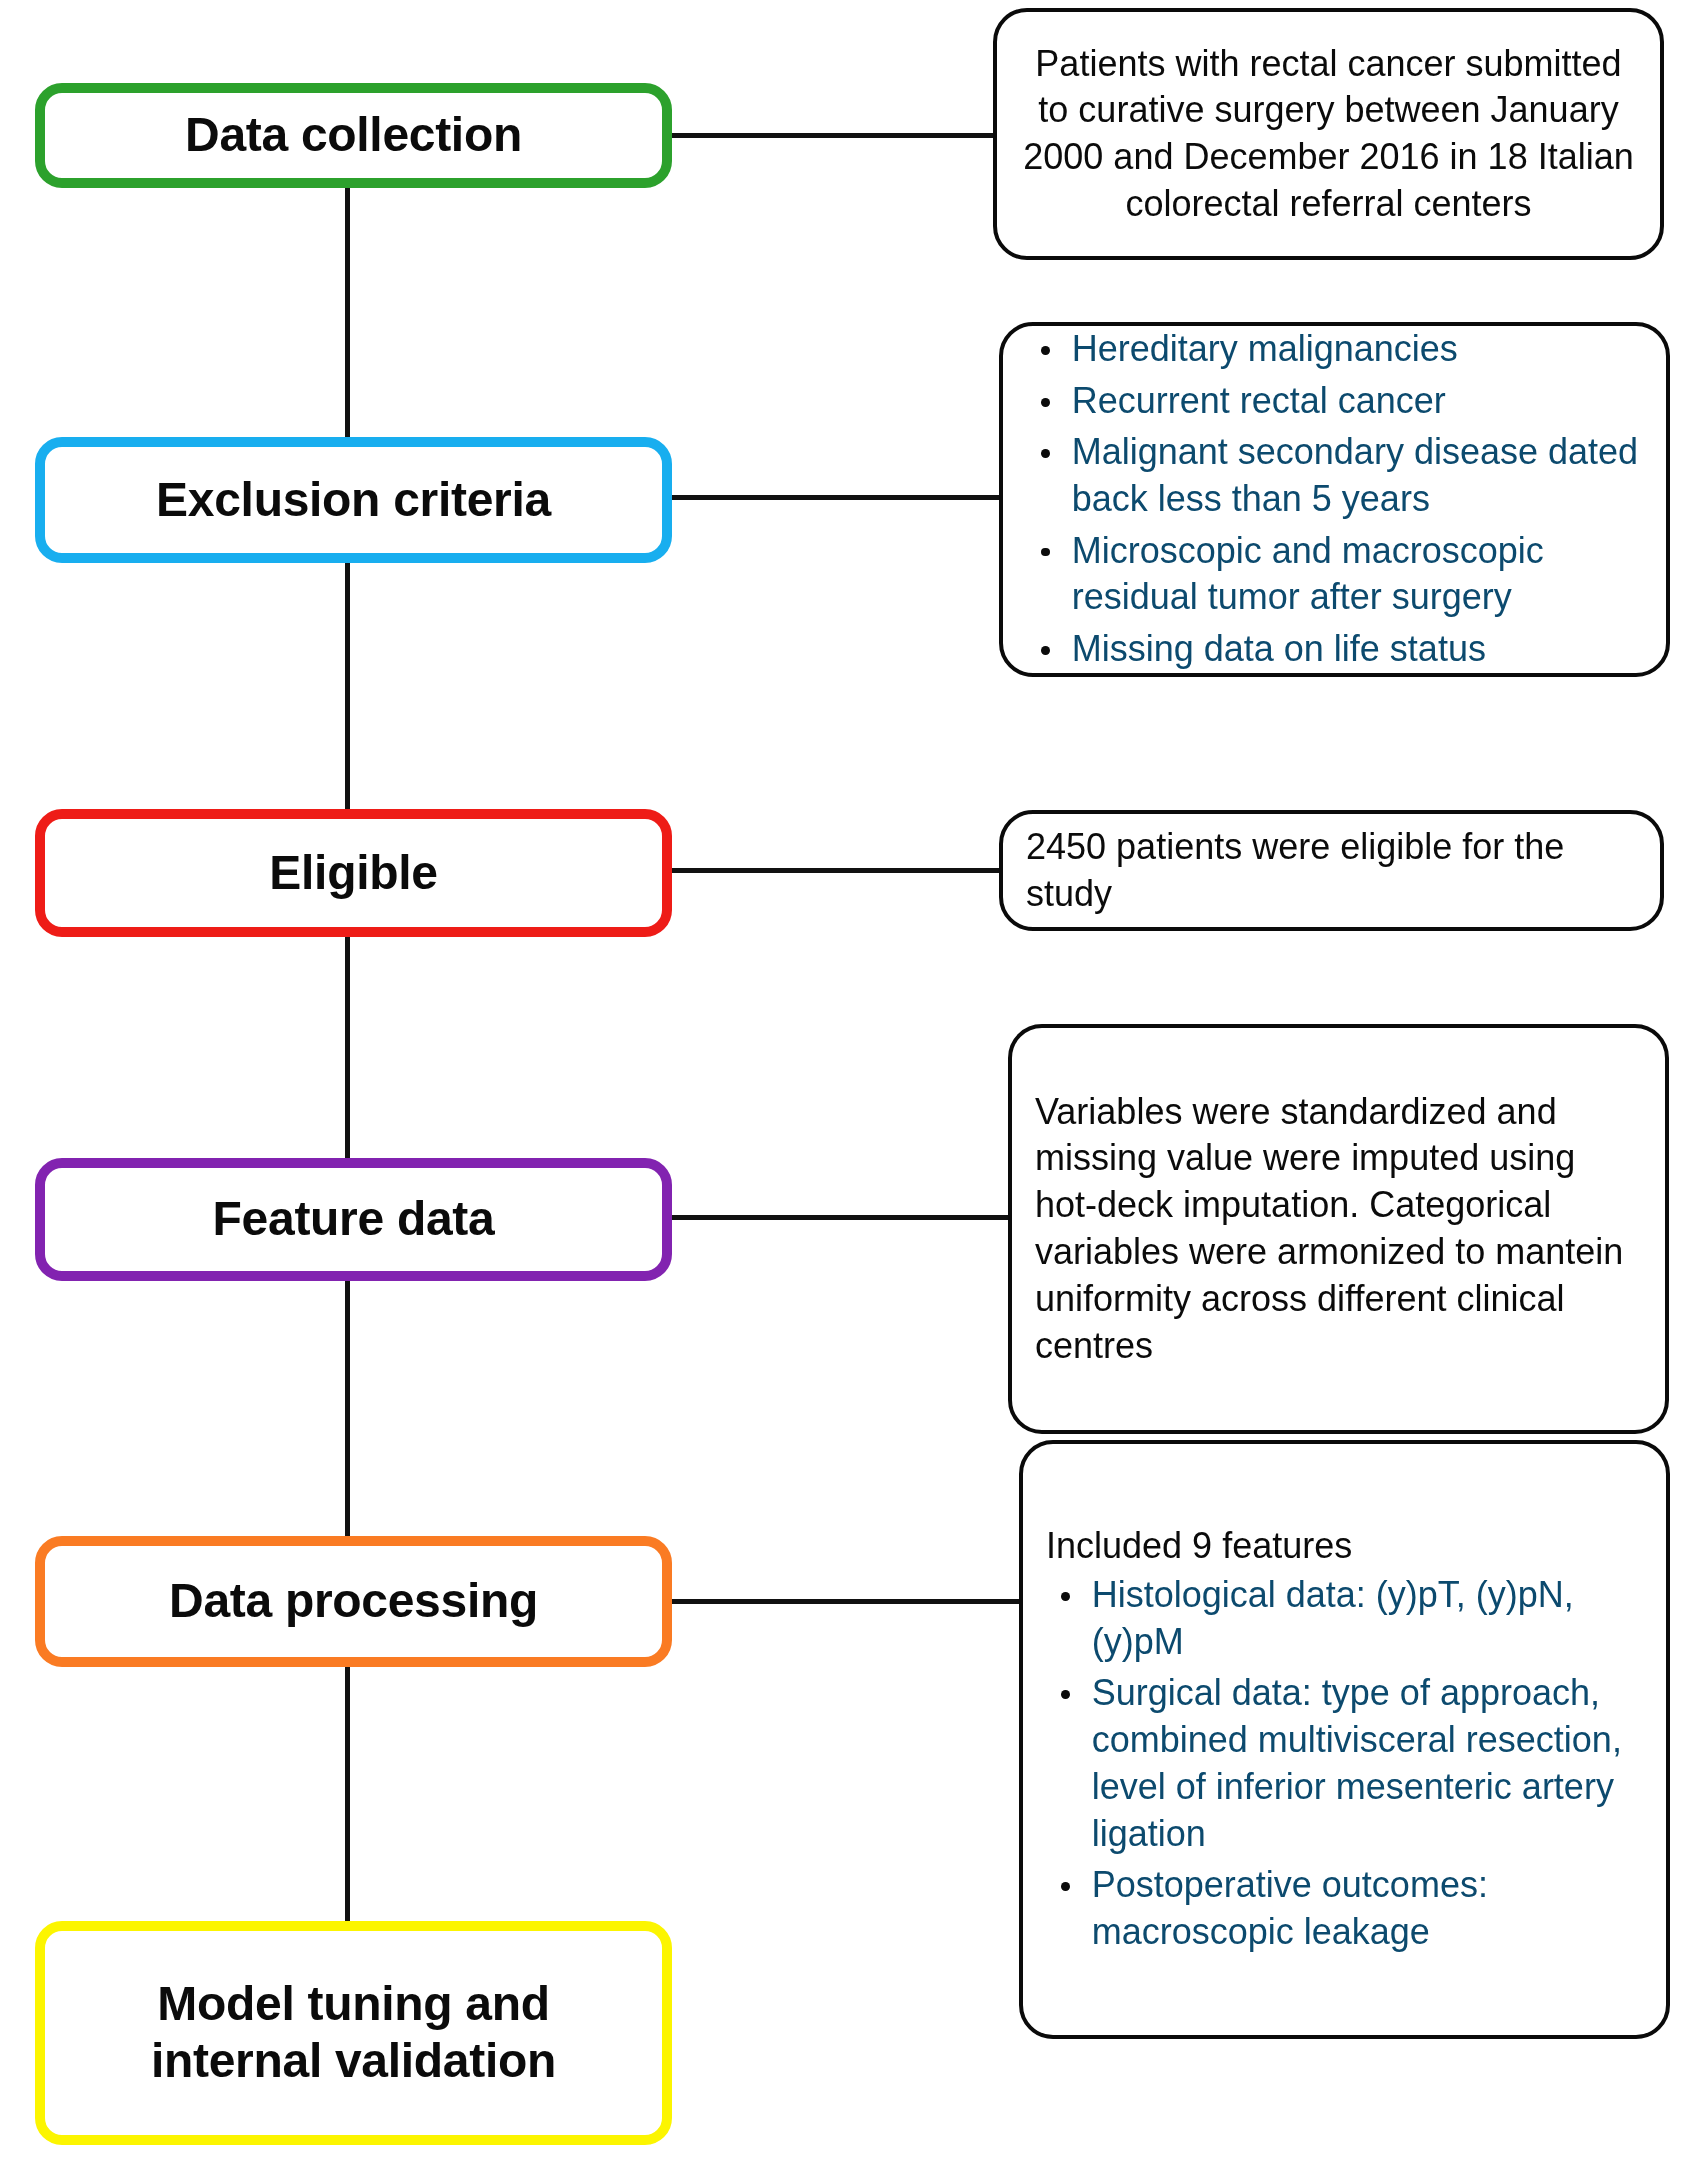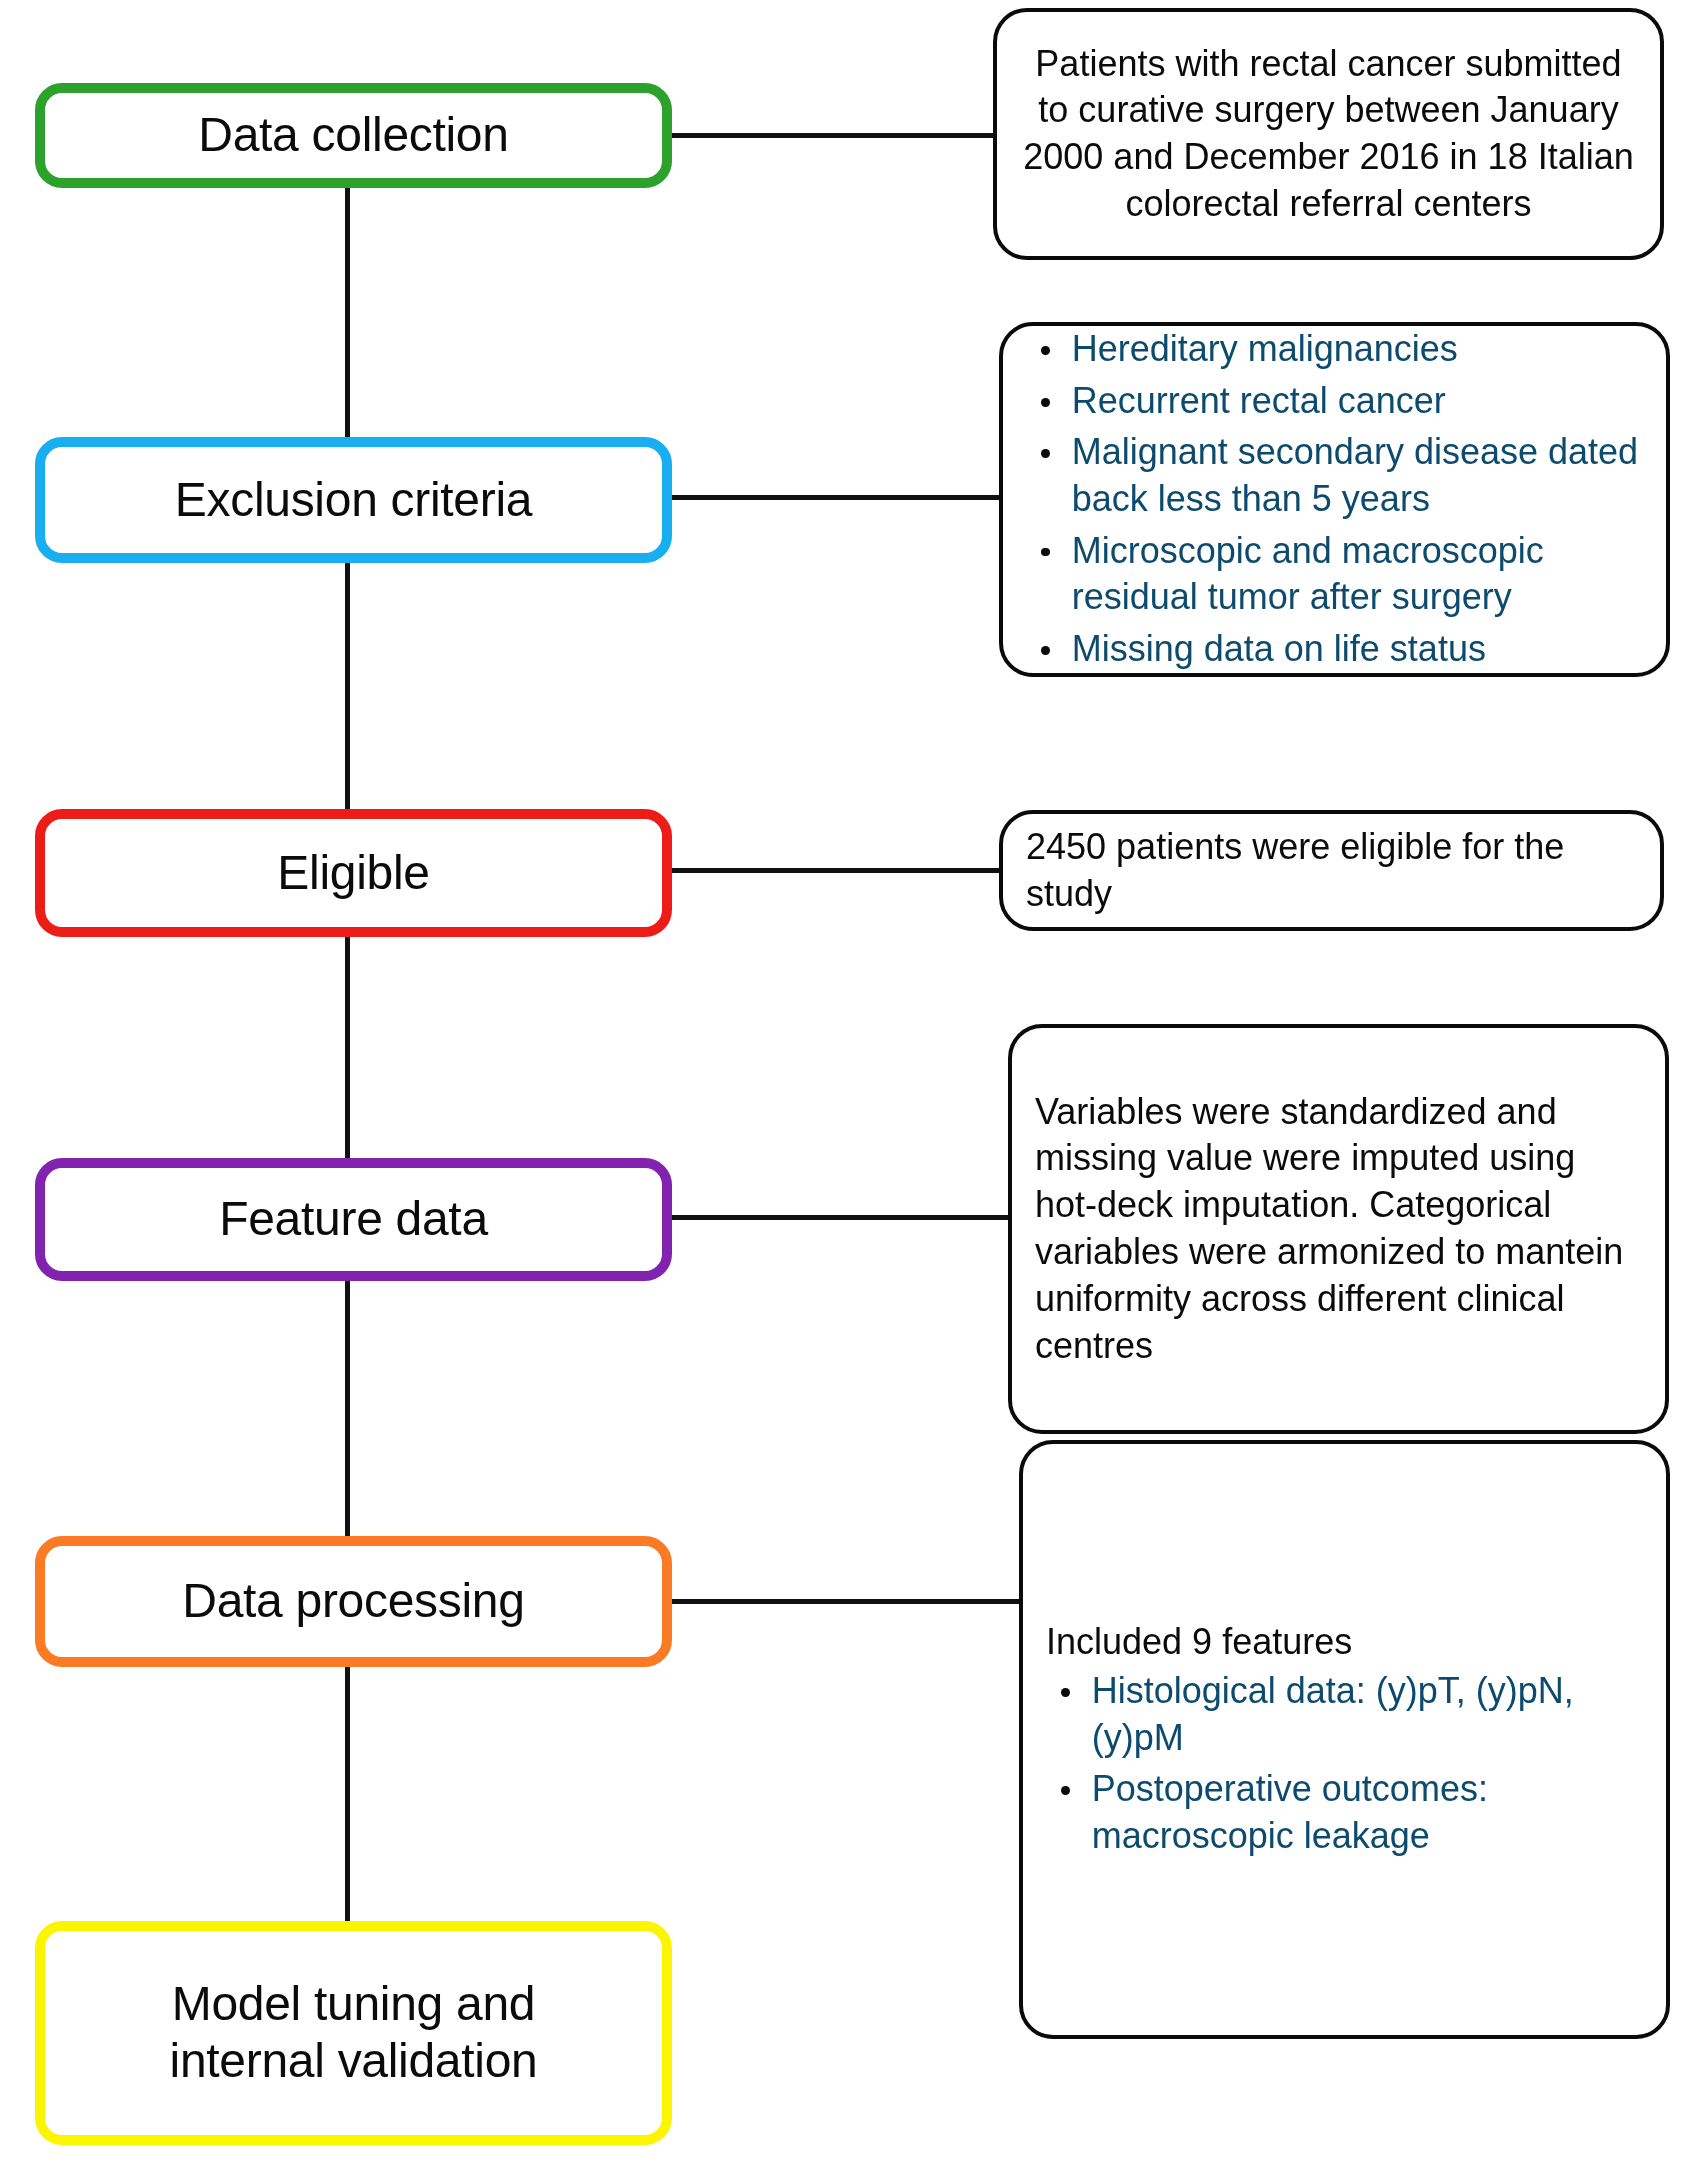--- a/index.html
+++ b/index.html
@@ -42,21 +42,21 @@
     display: flex;
     align-items: center;
     justify-content: center;
     text-align: center;
     padding: 4.7px 15px;
   }
   .stage .stage-label {
     font-size: 48px;
     line-height: 1.18;
     letter-spacing: -0.3px;
-    font-weight: 400;
+    font-weight: 700;
     color: #0b0b0b;
   }
 
   
   .note {
     position: absolute;
     box-sizing: border-box;
     background: #ffffff;
     border: 4.7px solid #0a0a0a;
     border-radius: 34px;
@@ -166,18 +166,19 @@
   </div>
 
   <div class="note" style="left:1008px; top:1024px; width:661px; height:410px;">
     <p class="note-para">Variables were standardized and missing value were imputed using hot-deck imputation. Categorical variables were armonized to mantein uniformity across different clinical centres</p>
   </div>
 
   <div class="note" style="left:1019px; top:1440px; width:651px; height:599px;">
     <p class="note-lead">Included 9 features</p>
     <ul class="note-list">
       <li>Histological data: (y)pT, (y)pN, (y)pM</li>
+      <li>Surgical data: type of approach, combined multivisceral resection, level of inferior mesenteric artery ligation</li>
       <li>Postoperative outcomes: macroscopic leakage</li>
     </ul>
   </div>
 
 </div>
 
 
 </body></html>

